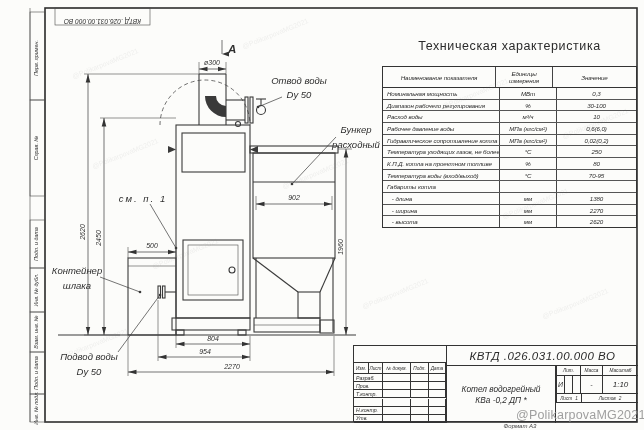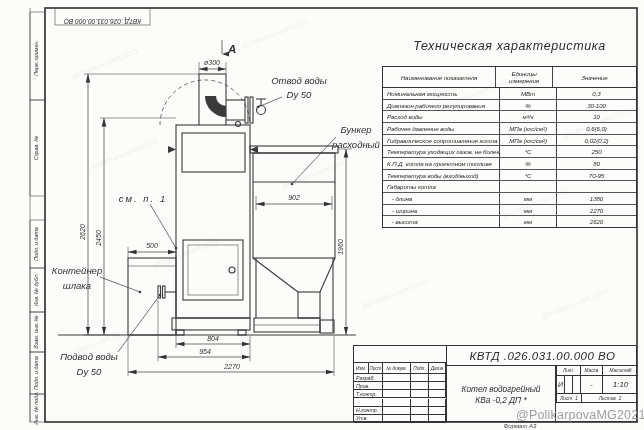--- a/index.html
+++ b/index.html
@@ -26,21 +26,21 @@
         font-style:italic;font-size:6.2px;letter-spacing:-.1px;}
   .spec-head{display:flex;height:20px;border-bottom:1px solid #333;}
   .spec-body{display:flex;flex-direction:column;flex:1;}
   .spec-row{display:flex;flex:1;border-bottom:.7px solid #555;align-items:center;}
   .spec-row:last-child{border-bottom:none;}
   .sc0{width:112px;padding-left:4px;border-right:.8px solid #444;align-self:stretch;display:flex;align-items:center;white-space:nowrap;overflow:hidden;}
   .sc1{width:56px;text-align:center;border-right:.8px solid #444;align-self:stretch;display:flex;align-items:center;justify-content:center;}
   .sc2{flex:1;text-align:center;align-self:stretch;display:flex;align-items:center;justify-content:center;}
   .spec-head .sc0,.spec-head .sc1,.spec-head .sc2{justify-content:center;text-align:center;padding-left:0;}
   .spec-title{position:absolute;left:382px;top:39px;width:255px;text-align:center;
-              font-style:italic;font-size:12.5px;letter-spacing:.6px;}
+              font-size:12.5px;letter-spacing:.6px;}
 
   
   .notes{position:absolute;left:382px;top:249px;width:253px;font-style:italic;
          font-size:6.4px;line-height:1.3;}
   .notes p{margin:0 0 1px 0;}
   .notes p:last-child{margin-top:7px;}
 
   
   .tb{position:absolute;left:353px;top:345px;width:284px;height:77px;border:1.3px solid #333;
       box-sizing:border-box;font-style:italic;}

